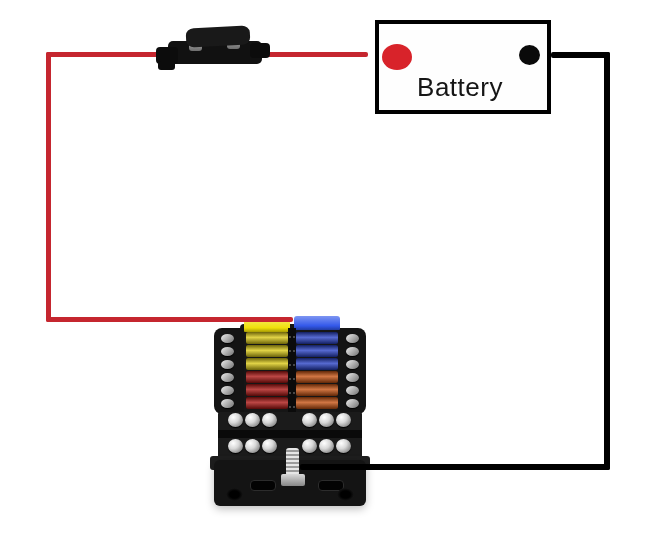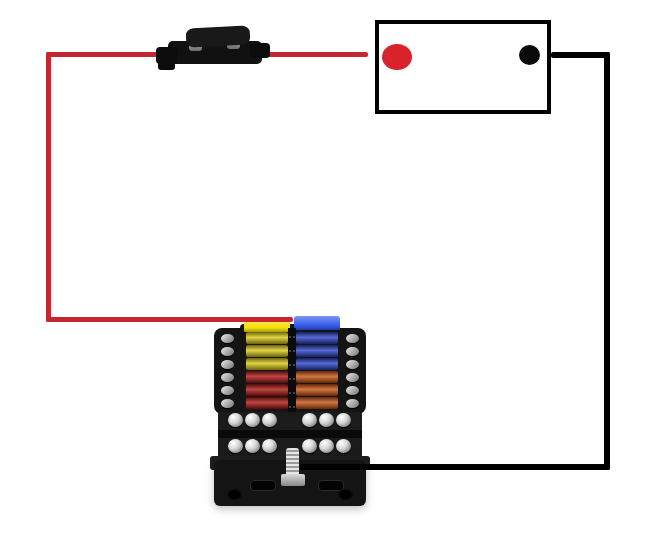--- a/index.html
+++ b/index.html
@@ -87,20 +87,21 @@
   <div class="wire" style="left: 46px; top: 52px; width: 5px; height: 270px; background-color: rgb(197, 38, 47);"></div>
   <div class="wire" style="left: 46px; top: 317px; width: 247px; height: 5px; background-color: rgb(197, 38, 47);"></div>
 
   <div class="wire" style="left: 551px; top: 52px; width: 59px; height: 6px; background-color: rgb(0, 0, 0);"></div>
   <div class="wire" style="left: 604px; top: 52px; width: 6px; height: 418px; background-color: rgb(0, 0, 0);"></div>
   <div class="wire" style="left: 300px; top: 464px; width: 310px; height: 6px; background-color: rgb(0, 0, 0);"></div>
 
   <div id="battery">
     <div class="pos" style="background-color: rgb(216, 35, 42);"></div>
     <div class="neg" style="background-color: rgb(10, 10, 10);"></div>
+    <div class="label">Battery</div>
   </div>
 
   <div id="fuse-holder">
     <div class="body" style="background-color: rgb(17, 17, 17);"></div>
     <div class="nub1"></div>
     <div class="nub2"></div>
     <div class="cover"></div>
     <div class="clamp-l"></div>
     <div class="foot-l"></div>
     <div class="clamp-r"></div>

